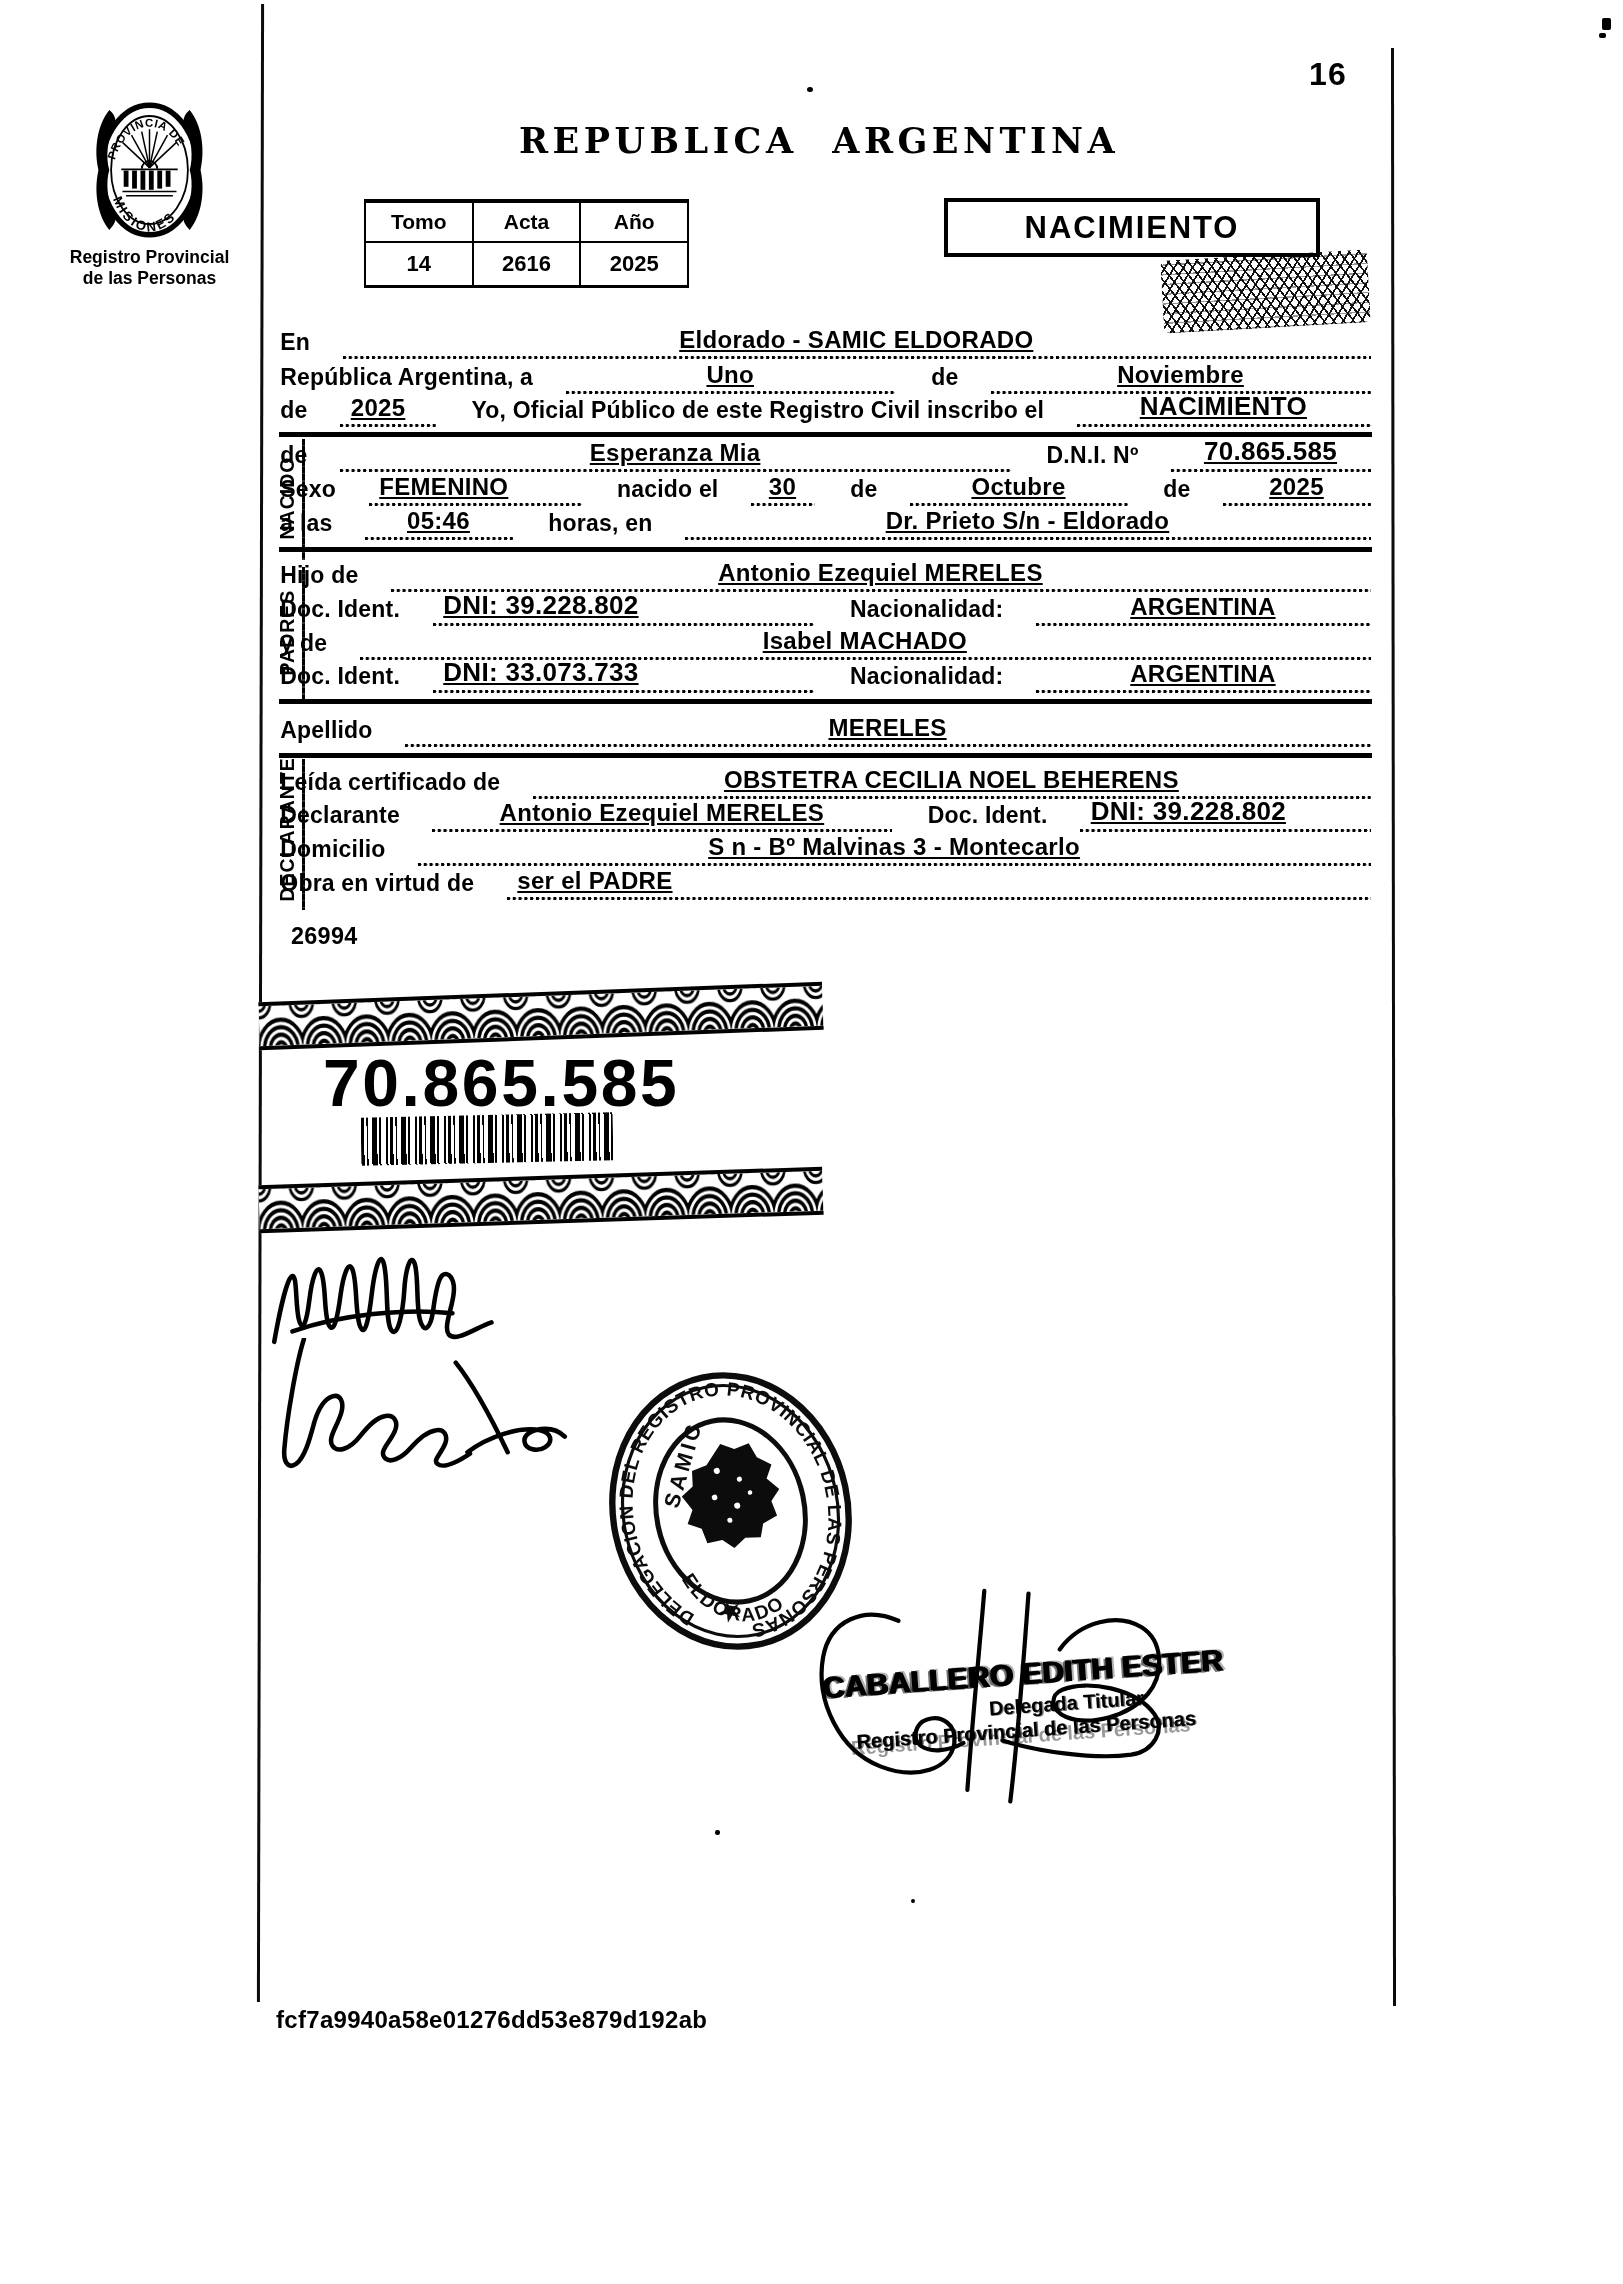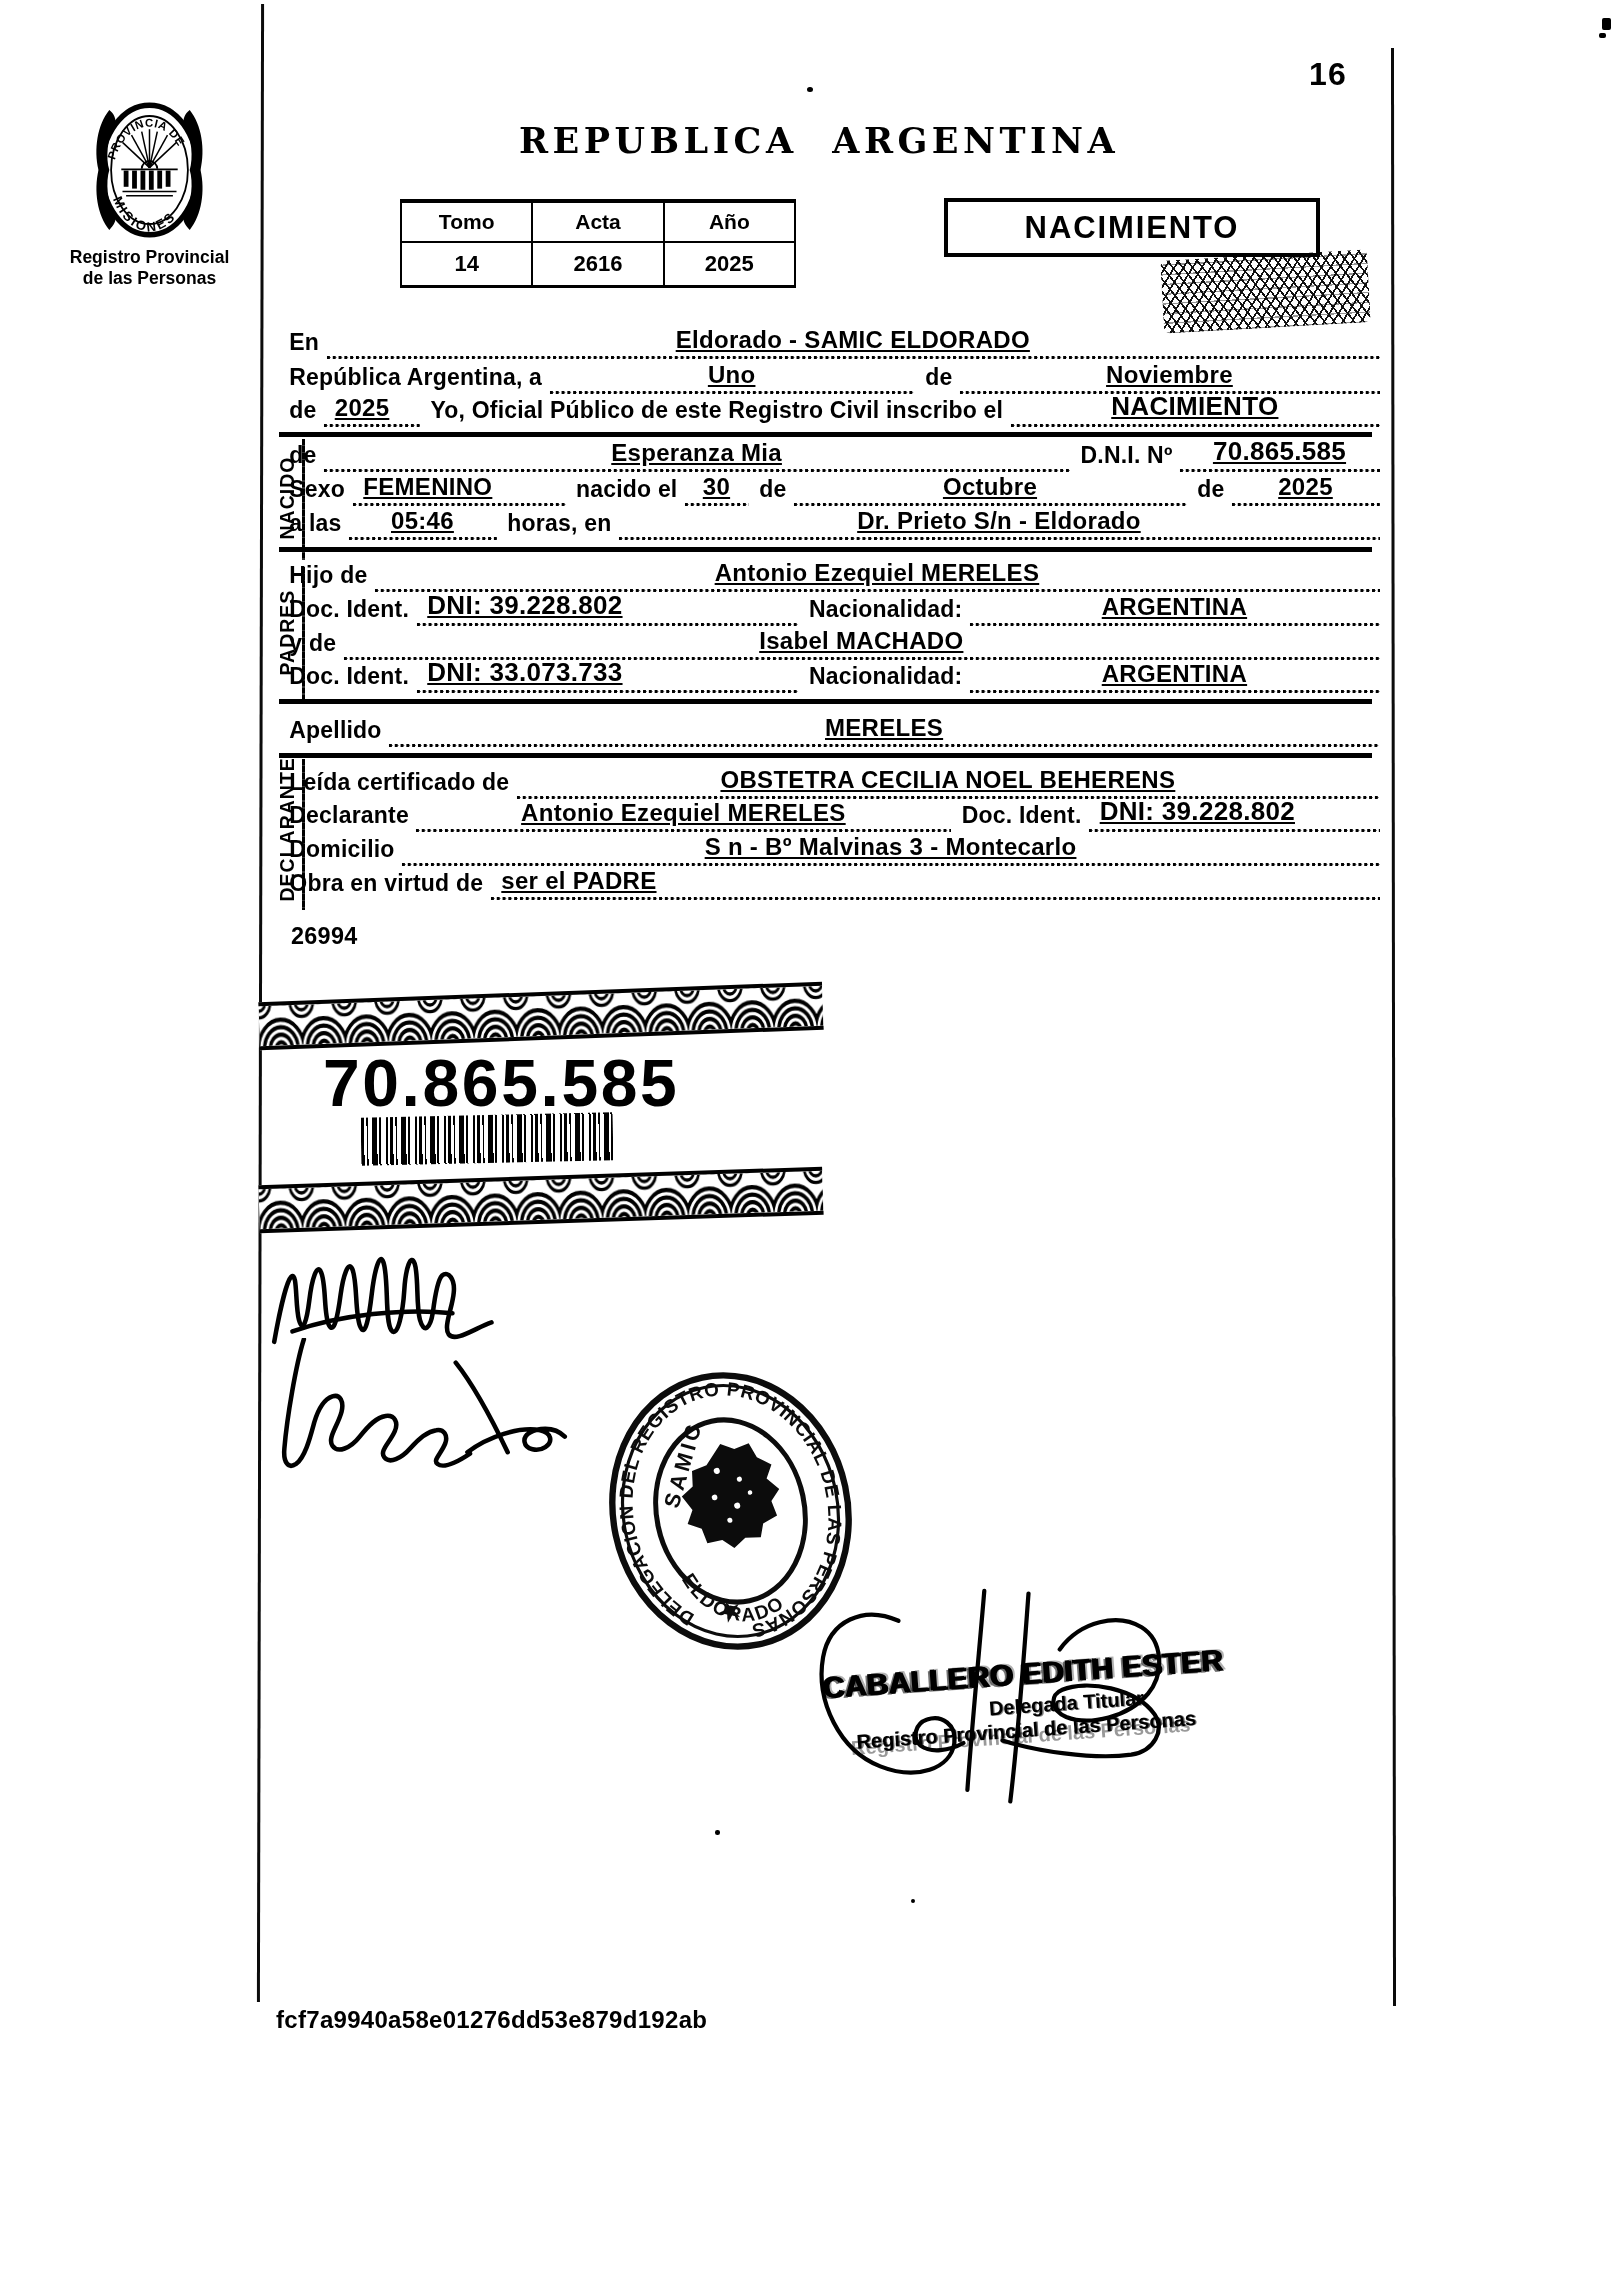--- a/index.html
+++ b/index.html
@@ -15,38 +15,38 @@
   .seal{position:absolute;left:86px;top:92px;width:127px;height:156px;}
   .org-name{position:absolute;left:52px;top:247px;width:195px;text-align:center;
             font-weight:700;font-size:17.5px;line-height:1.2;}
   .page-number{position:absolute;left:1309px;top:56px;font-weight:700;font-size:32px;letter-spacing:1.3px;}
   .doc-title{position:absolute;left:481px;top:120px;width:676px;text-align:center;
              font-family:"DejaVu Serif",serif;font-weight:700;font-size:35px;
              letter-spacing:4.5px;word-spacing:18px;}
   .dot-mark{position:absolute;background:#000;border-radius:50%;}
 
   
-  .acta{position:absolute;left:364px;top:199px;width:396px;border-collapse:collapse;margin-left:36px;}
+  .acta{position:absolute;left:364px;top:199px;width:325px;border-collapse:collapse;}
   .acta td{border:2.6px solid #000;text-align:center;font-weight:700;font-size:22px;
            height:36px;width:33%;}
   .acta tr:first-child td{border-top:4.5px solid #000;font-size:21px;}
   .acta tr:last-child td{border-bottom:3.9px solid #000;height:40px;}
 
   .record-box{position:absolute;left:944px;top:198px;width:368px;height:51px;
               border:4.5px solid #000;display:flex;align-items:center;justify-content:center;
               font-weight:700;font-size:31px;letter-spacing:1.9px;}
   .hatch-stamp{position:absolute;left:1162px;top:255px;width:207px;height:73px;
         transform:rotate(-3.2deg);border-radius:6.5px;opacity:.93;
         background:
           repeating-linear-gradient(55deg,#000 0 1.7px,transparent 1.7px 7.8px),
           repeating-linear-gradient(-55deg,#000 0 1.7px,transparent 1.7px 7.8px),
           repeating-linear-gradient(0deg,rgba(0,0,0,.45) 0 1.3px,transparent 1.3px 9.7px);}
 
   
-  .frow{position:absolute;left:288px;width:1092px;height:34px;display:flex;align-items:flex-end;}
+  .frow{position:absolute;left:279px;width:1092px;height:34px;display:flex;align-items:flex-end;gap:25px;}
   .lbl{font-weight:700;font-size:23px;white-space:nowrap;padding:0 6.5px 3.9px 1.3px;letter-spacing:0.2px;}
   .lbl.after{padding-left:10.4px;}
   .leader{position:relative;height:100%;display:flex;align-items:flex-end;justify-content:center;}
   .leader::after{content:'';position:absolute;left:0;right:0;bottom:0;height:5.2px;
       background-image:radial-gradient(circle at 2.6px 2.6px,#000 1.6px,transparent 1.9px);
       background-size:5.8px 5.2px;background-repeat:repeat-x;}
   .leader.grow{flex:1 1 0;}
   .leader.g115{flex:1.15 1 0;}
   .leader.left{justify-content:flex-start;}
   .leader.left .val{padding-left:11.7px;}

